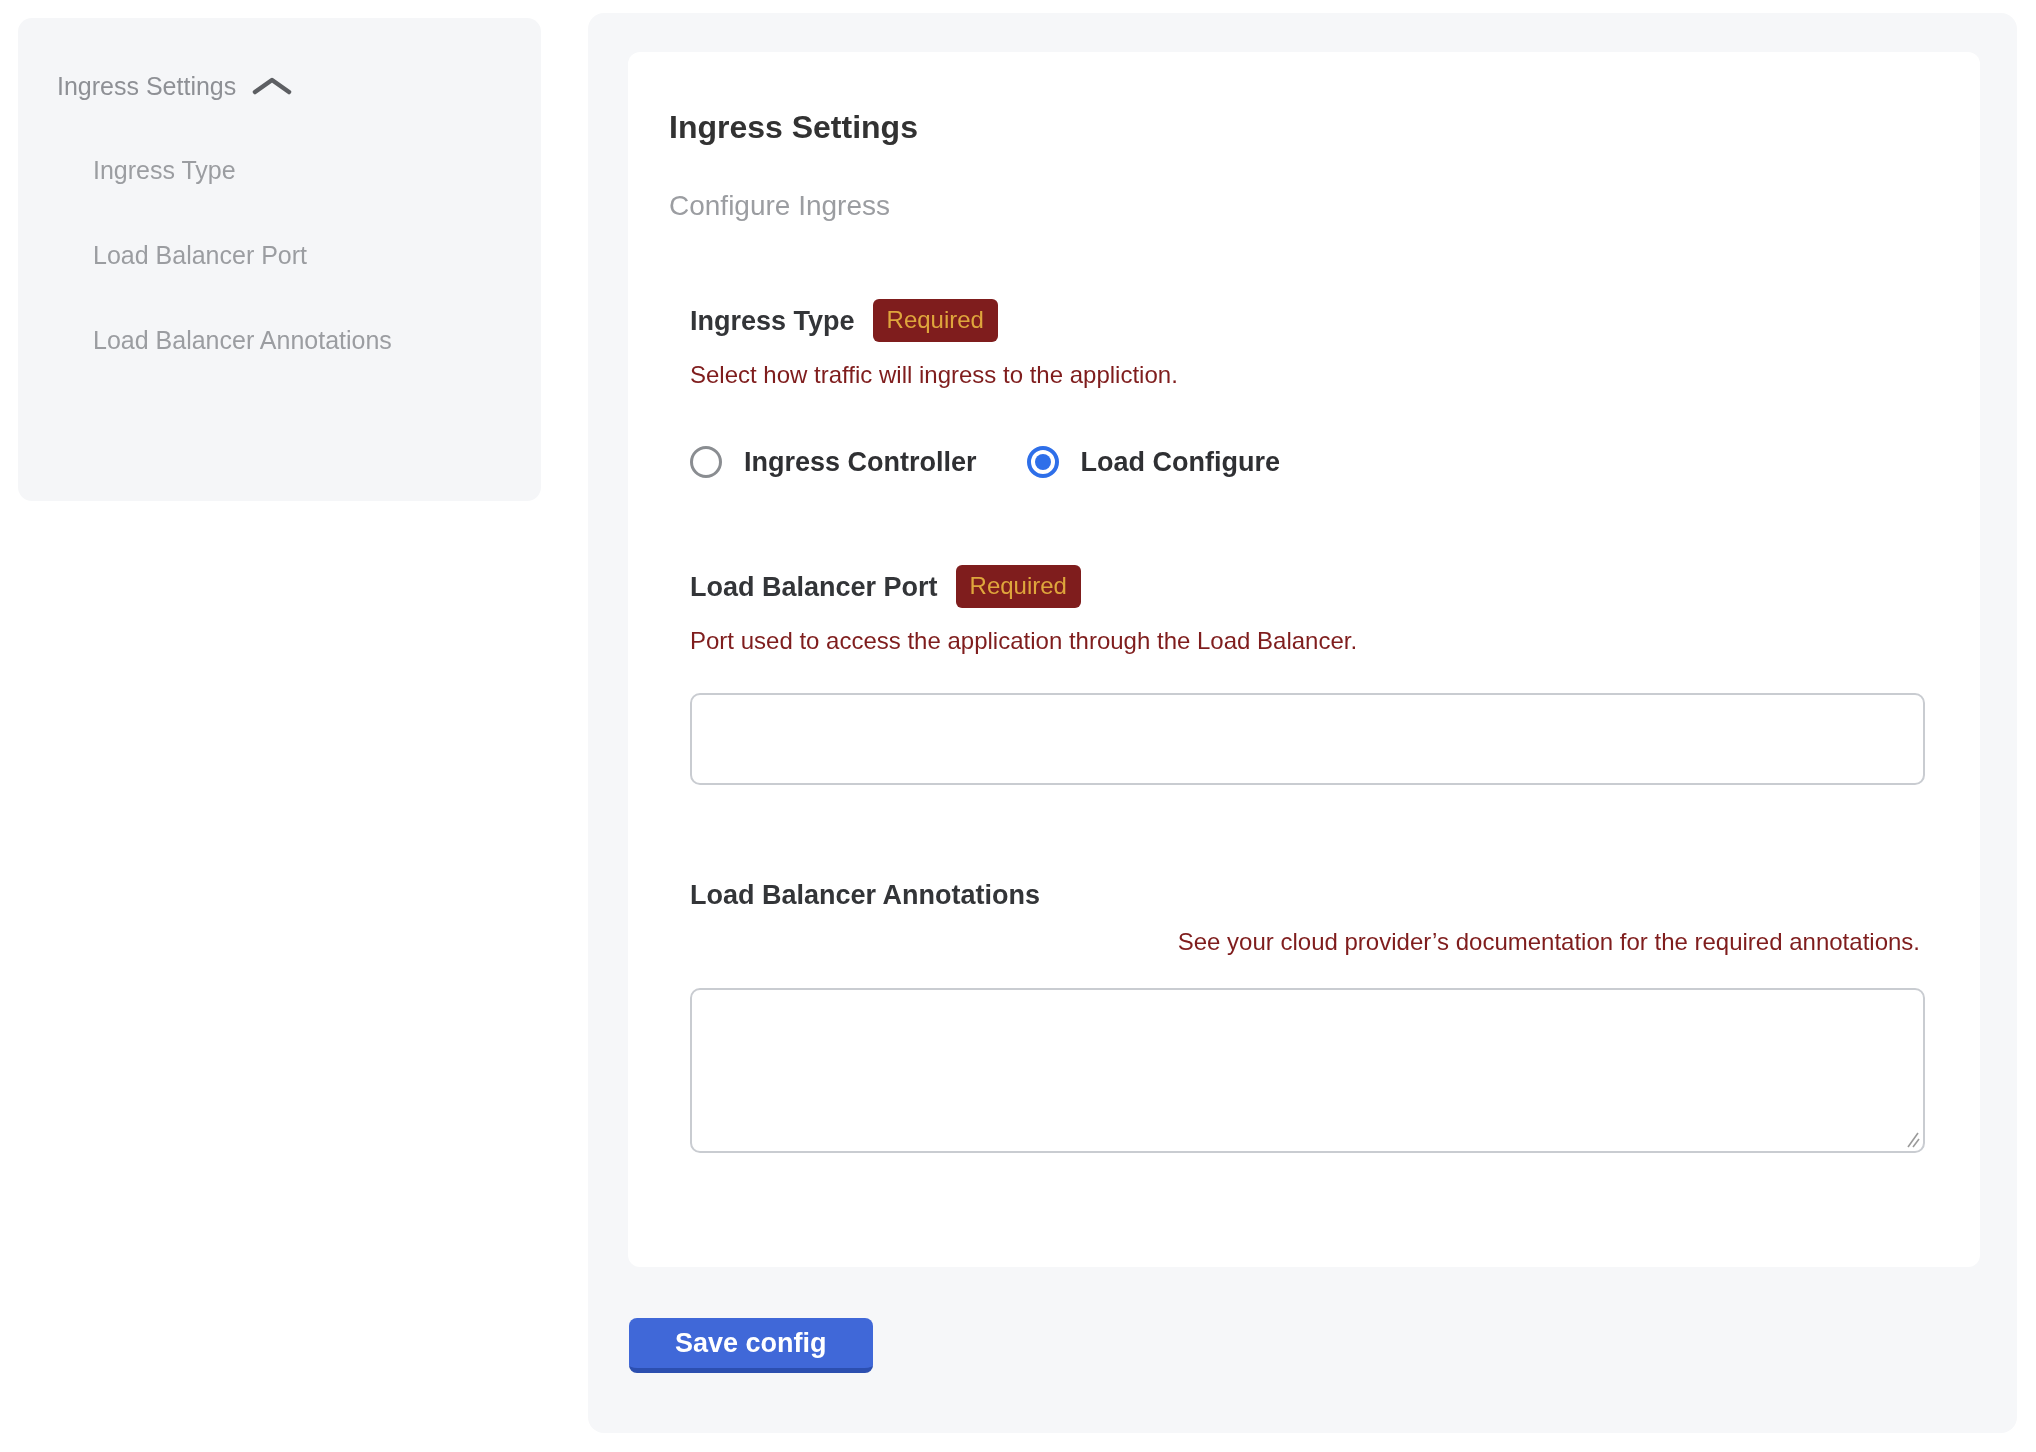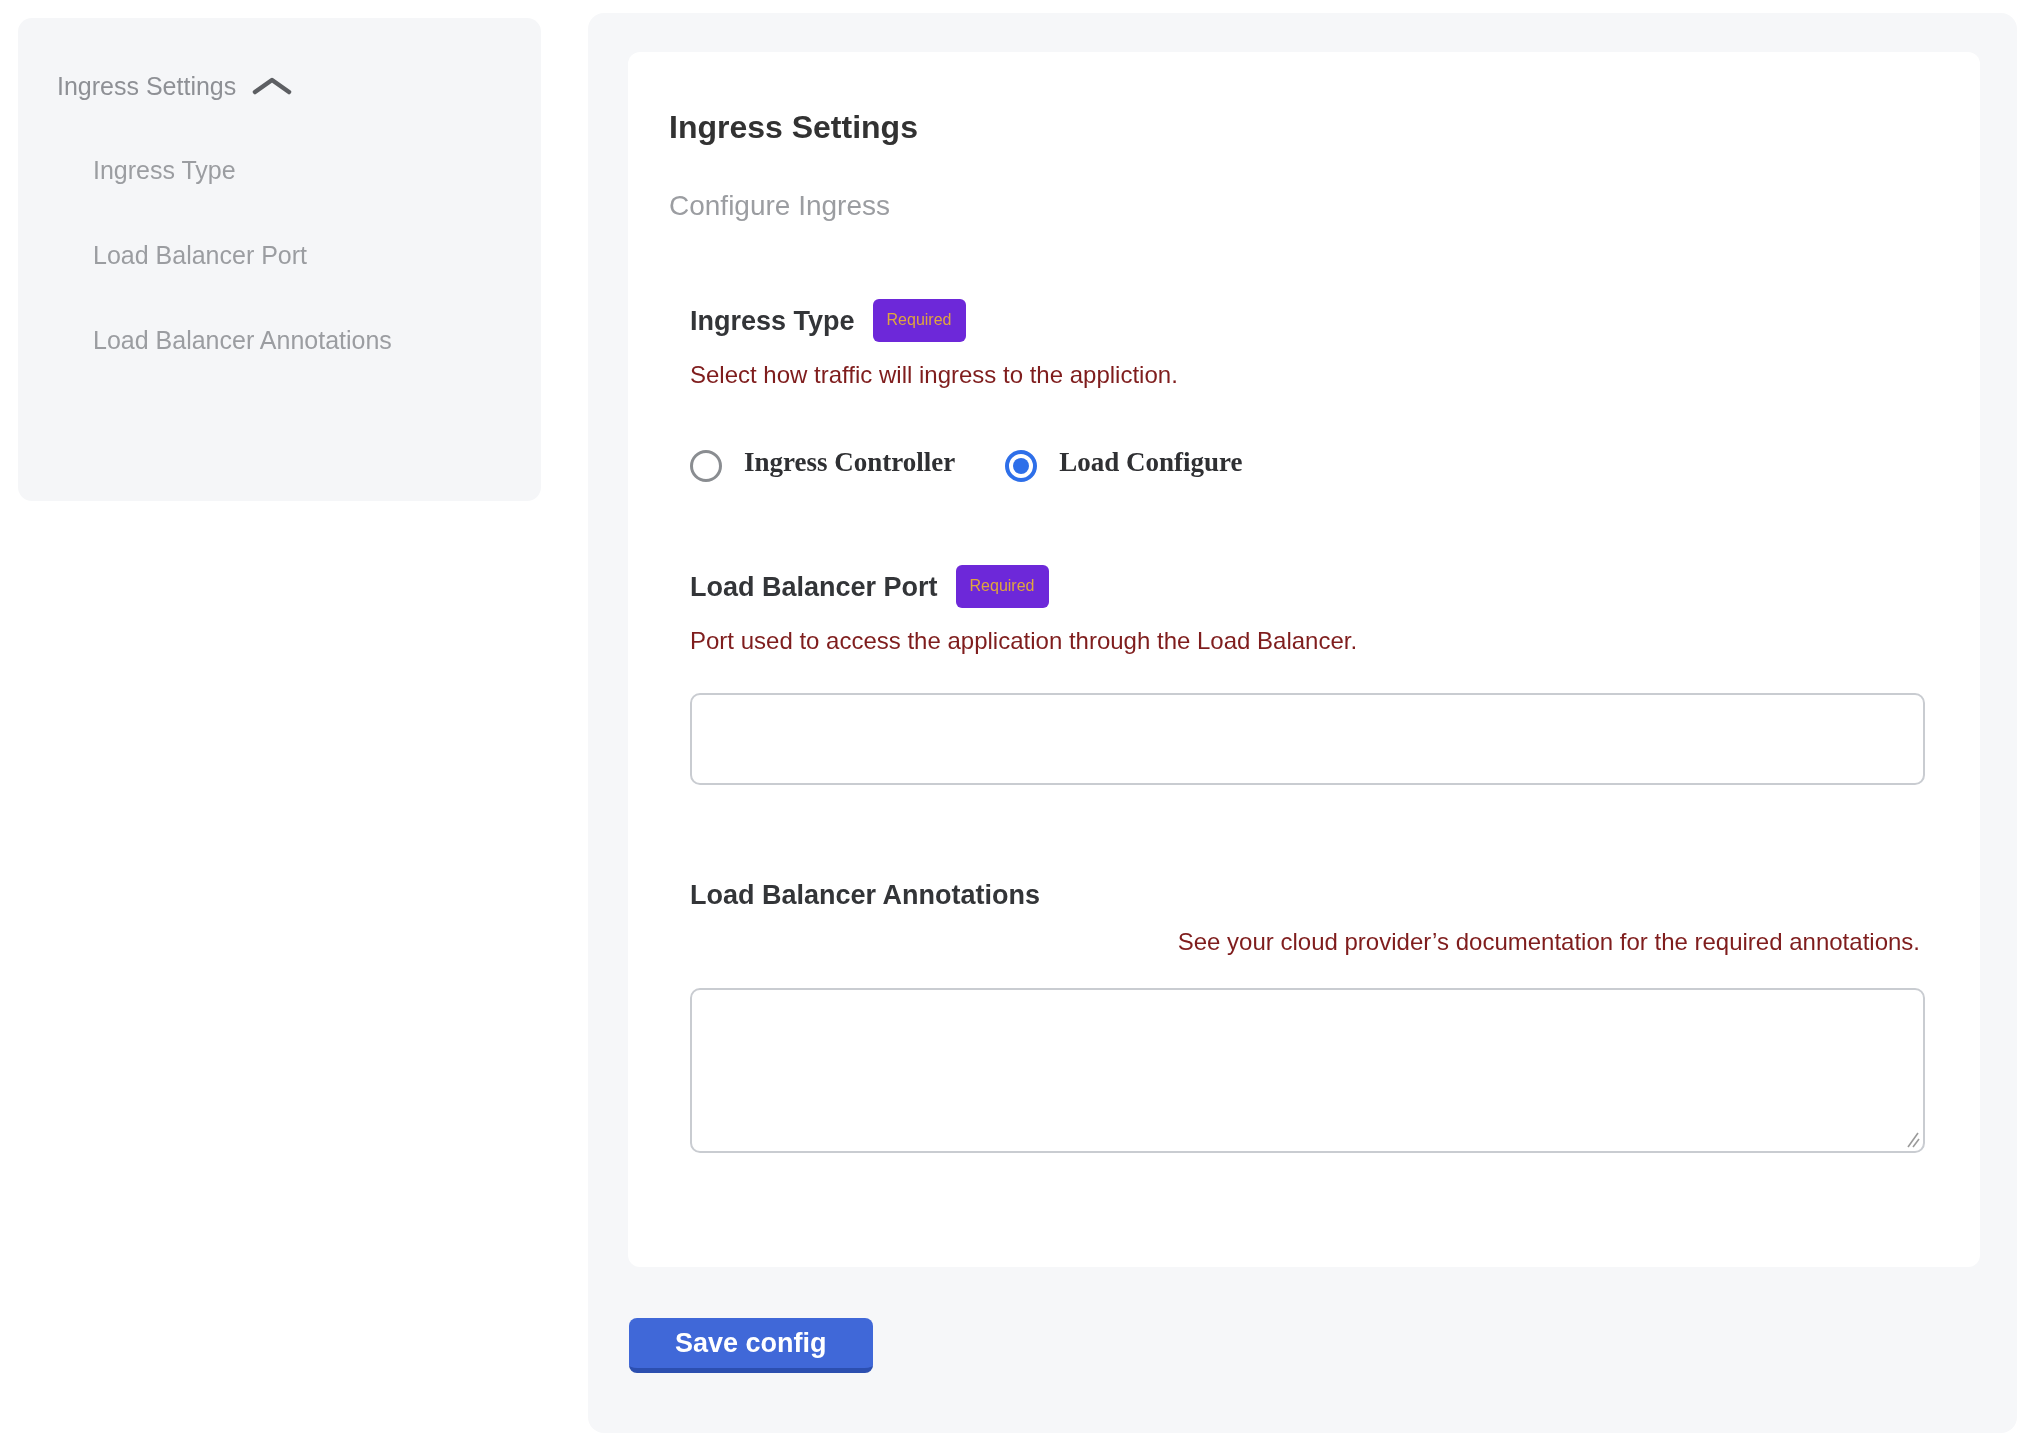--- a/index.html
+++ b/index.html
@@ -35,29 +35,29 @@
     position:absolute; left:40px; top:39px; width:1352px; height:1215px;
     background:#ffffff; border-radius:12px; padding:56px 60px 0 41px;
   }
   .card-title { font-size:32px; line-height:38px; font-weight:700; color:#323232; }
   .card-subtitle { margin-top:45px; font-size:28px; line-height:30px; color:#9b9da1; }
 
   .section { margin-left:21px; }
   .section-heading-row { display:flex; align-items:center; }
   .section-heading { font-size:27px; line-height:40px; font-weight:700; color:#333538; }
   .required-badge {
-    display:inline-block; margin-left:18px; background:#6d28d9; color:#dfa63c;
-    font-size:16px; line-height:24px; padding:9px 14px 10px; border-radius:6px; font-weight:400;
+    display:inline-block; margin-left:18px; background:#7f1d1d; color:#dfa63c;
+    font-size:24px; line-height:24px; padding:9px 14px 10px; border-radius:6px; font-weight:400;
   }
   .help-text { font-size:24px; line-height:30px; color:#7f1d1d; }
 
   .s1 { margin-top:78px; }
   .s1 .help-text { margin-top:18px; }
   .radio-row { margin-top:52px; display:flex; align-items:center; }
-  .radio-option { display:flex; align-items:flex-end; cursor:pointer;font-family:Liberation Serif, serif; }
+  .radio-option { display:flex; align-items:center; cursor:pointer; }
   .radio-option + .radio-option { margin-left:50px; }
   .radio-circle {
     width:32px; height:32px; border-radius:50%; background:#ffffff;
     border:3px solid #8a8d91; display:inline-flex; align-items:center; justify-content:center;
     flex:0 0 auto;
   }
   .radio-circle.selected { border:4px solid #2e6fe9; }
   .radio-dot { width:16px; height:16px; border-radius:50%; background:#2e6fe9; display:block; }
   .radio-label { margin-left:22px; font-size:27px; line-height:40px; font-weight:600; color:#2f3033; }
 

